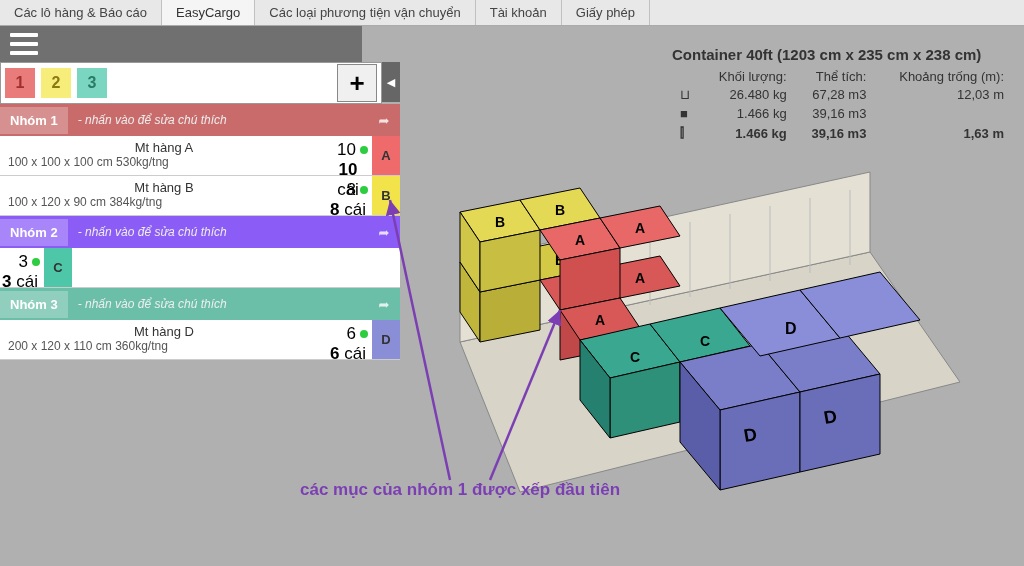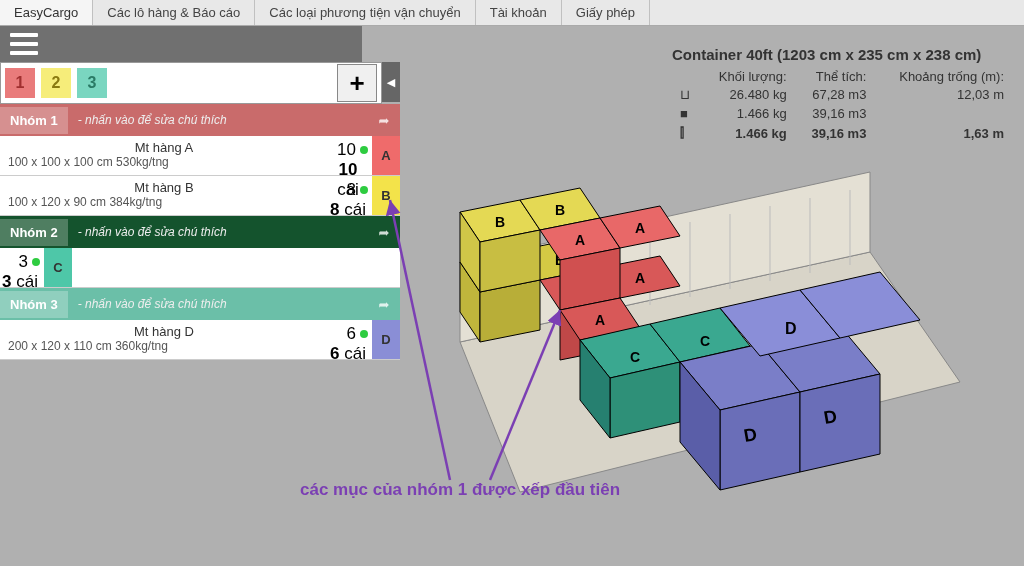--- a/index.html
+++ b/index.html
@@ -21,21 +21,21 @@
 .num-tab.t2 { background: #f6ed7a; color: #8a7a10; }
 .num-tab.t3 { background: #7ad6c0; color: #2a7a65; }
 .plus-btn { margin-left: auto; width: 40px; height: 38px; background: #f0f0f0; border: 1px solid #888; display: flex; align-items: center; justify-content: center; font-size: 26px; font-weight: bold; cursor: pointer; }
 .collapse { width: 18px; height: 40px; background: #666; color: #fff; display: flex; align-items: center; justify-content: center; cursor: pointer; font-size: 11px; }
 
 .group-header { display: flex; align-items: center; height: 32px; color: #fff; }
 .group-header .name { background: rgba(255,255,255,0.25); padding: 6px 10px; font-weight: bold; font-style: normal; }
 .group-header .hint { flex: 1; font-style: italic; padding-left: 10px; color: #eee; font-size: 12px; }
 .group-header .gicon { width: 32px; text-align: center; opacity: 0.8; }
 .gh1 { background: #c96b6b; }
-.gh2 { background: #14532d; }
+.gh2 { background: #8b5cf6; }
 .gh3 { background: #6bbfa8; }
 
 .item-row { display: flex; background: #fff; border-bottom: 1px solid #ccc; height: 40px; }
 .item-main { flex: 1; padding: 4px 8px; }
 .item-main .title { font-size: 13px; color: #333; text-align: center; }
 .item-main .dims { font-size: 12px; color: #555; }
 .item-counts { width: 44px; text-align: center; padding: 4px 4px 4px 0; font-size: 17px; }
 .item-counts .line1 { display: flex; justify-content: flex-end; align-items: center; gap: 4px; }
 .dot { width: 8px; height: 8px; border-radius: 50%; background: #2ecc40; display: inline-block; }
 .item-label { width: 28px; display: flex; align-items: center; justify-content: center; font-weight: bold; color: #333; }
@@ -55,22 +55,22 @@
 .viewport { position: absolute; left: 400px; top: 62px; right: 0; bottom: 0; }
 .viewport svg { width: 100%; height: 100%; }
 
 .annotation { position: absolute; left: 300px; top: 480px; color: #7b3fb3; font-weight: bold; font-size: 17px; }
 .arrow-svg { position: absolute; left: 380px; top: 180px; pointer-events: none; }
 </style>
 </head>
 <body>
 
 <div class="topbar">
+  <div class="tab">Các lô hàng &amp; Báo cáo</div>
   <div class="tab active">EasyCargo</div>
-  <div class="tab">Các lô hàng &amp; Báo cáo</div>
   <div class="tab">Các loại phương tiện vận chuyển</div>
   <div class="tab">Tài khoản</div>
   <div class="tab">Giấy phép</div>
 </div>
 
 <div class="appbar">
   <div class="hamburger">
     <span></span>
       <span></span>
       <span></span>

